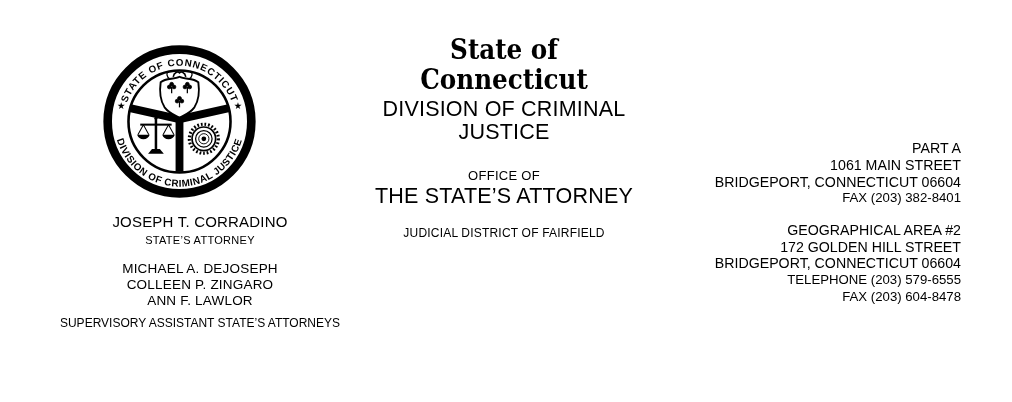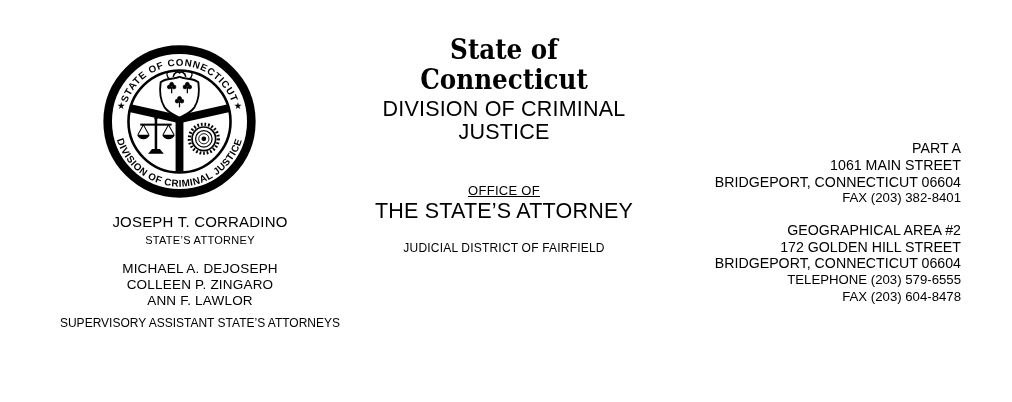--- a/index.html
+++ b/index.html
@@ -45,21 +45,21 @@
     text-align: center;
   }
   .state-script {
     font-family: "DejaVu Serif", "Liberation Serif", serif;
     font-weight: 700;
     font-size: 28px; line-height: 30px;
     transform: scaleX(0.88);
     transform-origin: 50% 50%;
   }
   .division-title { font-size: 21.5px; line-height: 23px; margin-top: 3px; letter-spacing: 0.2px; }
-  .office-of      { font-size: 13px;   line-height: 15px; margin-top: 39px; letter-spacing: 0.3px; text-decoration: underline; }
+  .office-of      { font-size: 13px;   line-height: 15px; margin-top: 24px; letter-spacing: 0.3px; }
   .office-title   { font-size: 21.5px; line-height: 24px; margin-top: 1px; letter-spacing: 0.2px; }
   .district-line  { font-size: 12px;   line-height: 16px; margin-top: 17px; letter-spacing: 0.2px; }
 
   
   .offices-col {
     position: absolute; left: 689px; top: 94px; width: 272px;
     text-align: right;
     margin-top: 46px;
   }
   .office-block + .office-block { margin-top: 14.6px; }

